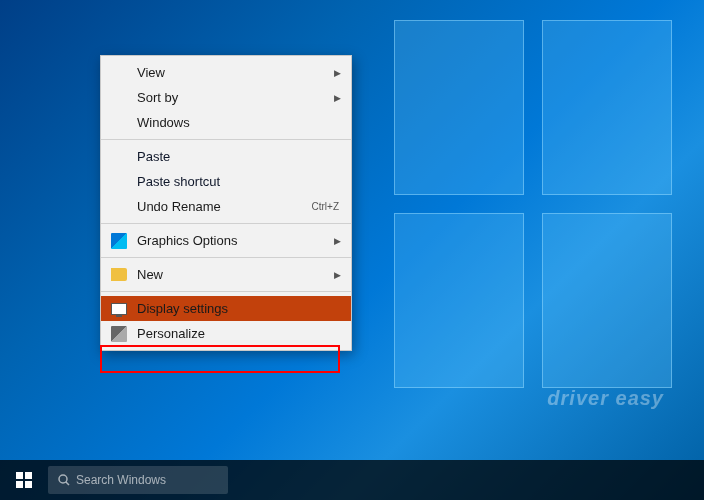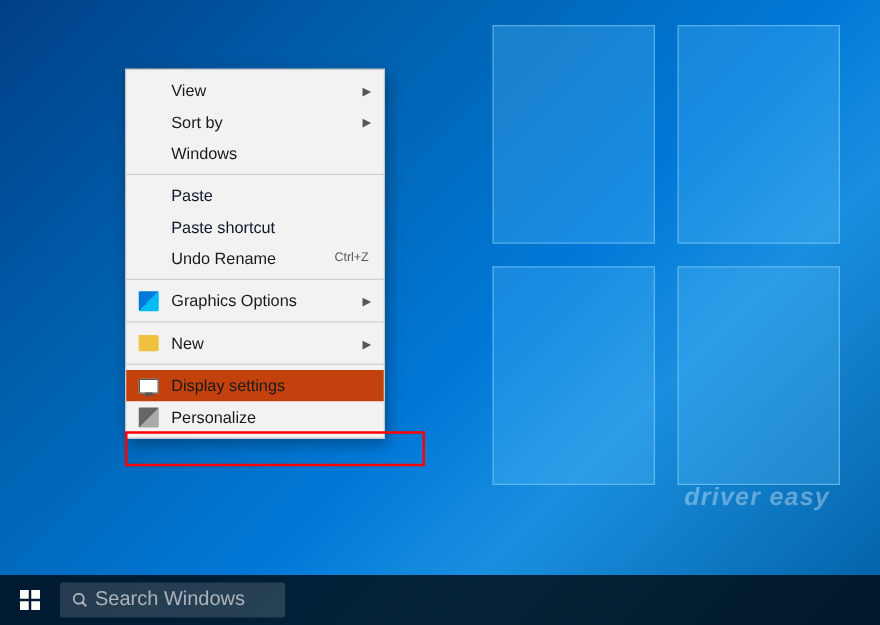--- a/index.html
+++ b/index.html
@@ -104,21 +104,21 @@
       display: flex;
       align-items: center;
       gap: 6px;
     }
 
     
     .context-menu {
       position: absolute;
       top: 55px;
       left: 100px;
-      width: 208px;
+      width: 252px;
       background: #f2f2f2;
       border: 1px solid #c8c8c8;
       box-shadow: 2px 4px 12px rgba(0,0,0,0.35);
       z-index: 100;
       padding: 4px 0;
     }
 
     .menu-item {
       display: flex;
       align-items: center;
@@ -307,17 +307,17 @@
         <rect x="9" y="0" width="7" height="7"></rect>
         <rect x="0" y="9" width="7" height="7"></rect>
         <rect x="9" y="9" width="7" height="7"></rect>
       </svg>
     </div>
     <div class="taskbar-search">
       <svg width="12" height="12" viewBox="0 0 12 12" fill="rgba(255,255,255,0.6)">
         <circle cx="5" cy="5" r="4" stroke="rgba(255,255,255,0.6)" stroke-width="1.5" fill="none"></circle>
         <line x1="8" y1="8" x2="11" y2="11" stroke="rgba(255,255,255,0.6)" stroke-width="1.5"></line>
       </svg>
-      <span style="color:rgba(255,255,255,0.6); font-size:16px;text-align:right;">Search Windows</span>
+      <span style="color:rgba(255,255,255,0.6); font-size:12px;text-align:right;">Search Windows</span>
     </div>
   </div>
 
 </div>
 
 </body></html>

